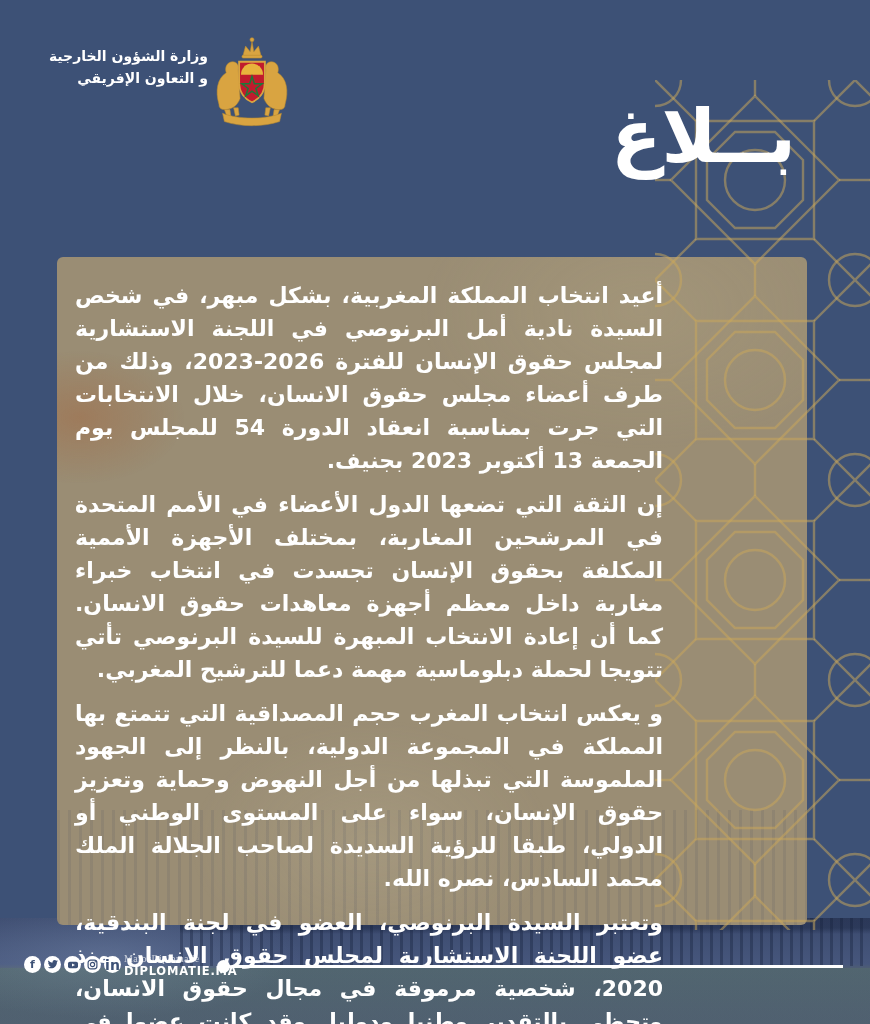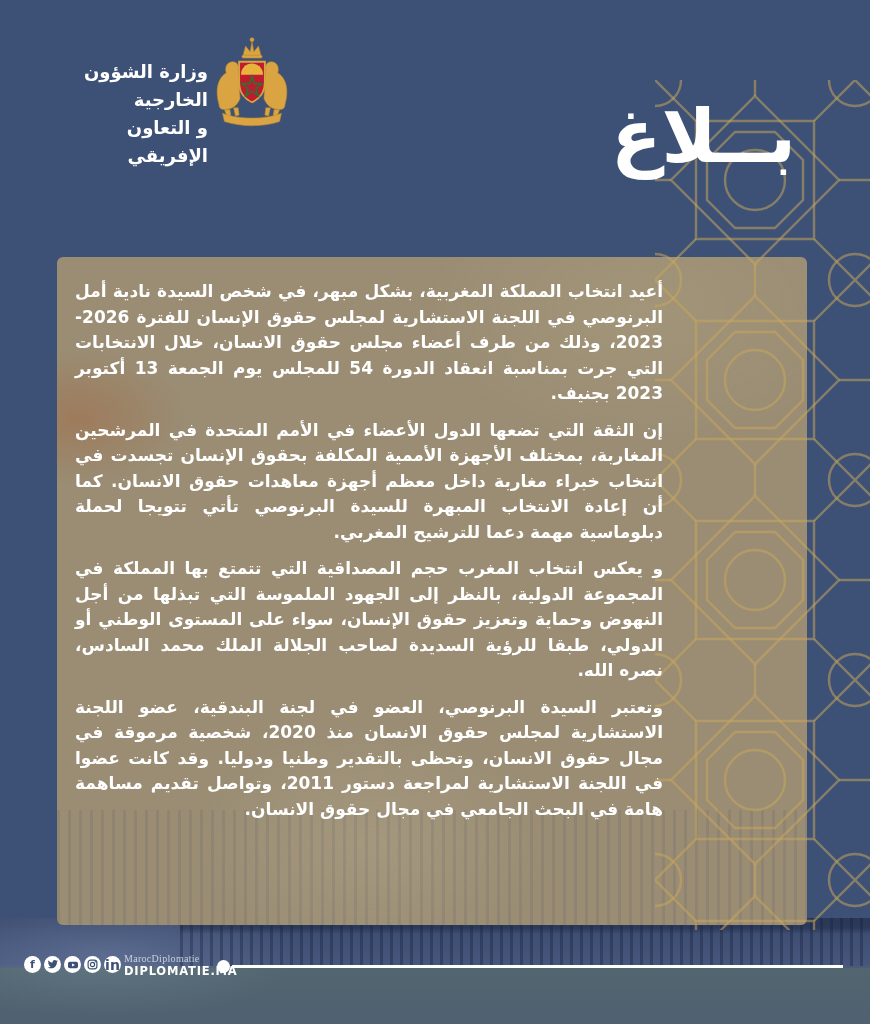--- a/index.html
+++ b/index.html
@@ -43,28 +43,28 @@
     border-radius:0 0 6px 6px;
     background:repeating-linear-gradient(90deg, rgba(45,55,85,.10) 0 3px, transparent 3px 11px);
   }
   
   .pattern{position:absolute;right:0;top:80px;z-index:3;pointer-events:none;}
   
   .box-text{
     position:absolute;left:57px;top:257px;width:616px;height:668px;z-index:4;
     box-sizing:border-box;padding:22px 10px 16px 18px;
     direction:rtl;text-align:justify;
-    color:#ffffff;font-weight:700;font-size:17px;line-height:1.5;
+    color:#ffffff;font-weight:700;font-size:22px;line-height:1.5;
   }
   .box-text p{margin:0 0 11px 0;}
   
   .ministry{
     position:absolute;left:48px;top:46px;width:160px;z-index:5;
     direction:rtl;text-align:start;color:#fff;
-    font-size:18px;font-weight:700;line-height:1.55;margin-top:12px;
+    font-size:14px;font-weight:700;line-height:1.55;
   }
   .coat{position:absolute;left:206px;top:32px;z-index:5;}
   .title-block{
     position:absolute;right:74px;top:64px;z-index:5;
     direction:rtl;text-align:start;margin-top:32px;
   }
   .title{color:#ffffff;font-size:74px;font-weight:700;line-height:1.1;letter-spacing:-1px;}
   .date{color:#eeb22d;font-size:22px;font-weight:700;margin-top:10px;}
   
   .footer{position:absolute;left:0;top:948px;width:870px;height:40px;z-index:6;}

